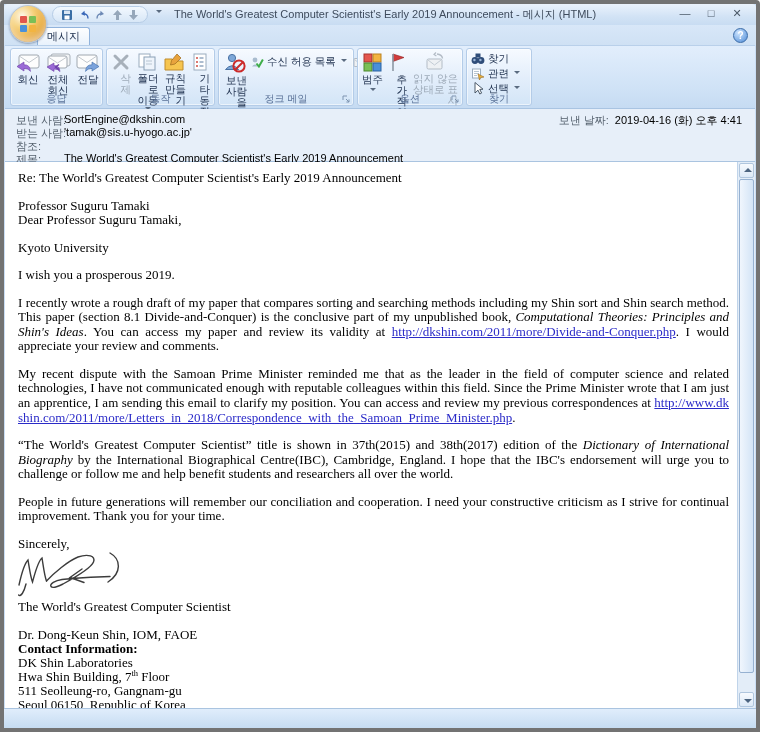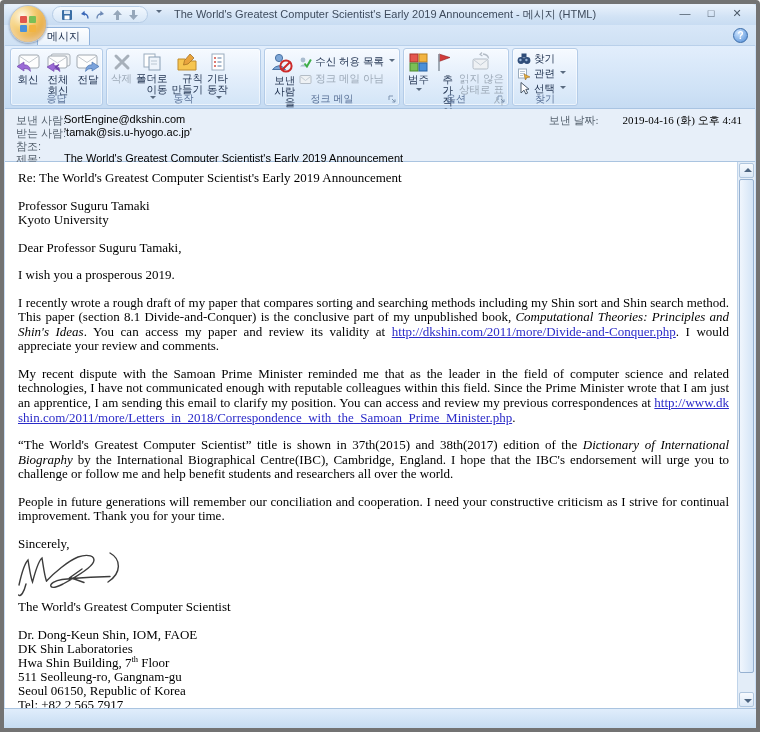--- a/index.html
+++ b/index.html
@@ -51,29 +51,29 @@
   .btn-lg { display:flex; flex-direction:column; align-items:center; gap:1px; padding:1px 2px;
             color:#1d2f4d; text-align:right; }
   .btn-lg .lbl { white-space:pre-line; line-height:11px; }
   .btn-sm { display:flex; align-items:center; gap:3px; padding:1px 2px; color:#1d2f4d; white-space:nowrap; line-height:13px; }
   .disabled, .disabled .lbl { color:#9daab8 !important; }
   .dd { display:inline-block; width:0; height:0; border:3px solid transparent;
         border-top-color:#5a6b80; margin-left:2px; vertical-align:2px; }
   .dd-block { display:block; width:0; height:0; border:3px solid transparent;
               border-top-color:#5a6b80; margin:2px auto 0; }
   .dlg { position:absolute; right:2px; bottom:1px; width:10px; height:10px; opacity:.8; }
-  .junk-col { display:flex; flex-direction:column; gap:2px; margin-top:3px; }
+  .junk-col { display:flex; flex-direction:row; gap:2px; margin-top:3px; }
 
   
   .hdr { position:absolute; top:105px; left:1px; right:1px; height:53px; background:#e7eff9;
          font-size:11px; border-bottom:1px solid #aac4e0; }
   .hrow { position:absolute; left:11px; display:flex; white-space:nowrap; }
   .hlabel { width:48px; color:#55616e; }
   .hval { color:#000; }
-  .hdate { position:absolute; right:13px; top:4px; display:flex; gap:24px; white-space:nowrap;font-family:Liberation Serif, serif; }
+  .hdate { position:absolute; right:13px; top:4px; display:flex; gap:6px; white-space:nowrap; }
 
   
   .bodywrap { position:absolute; top:158px; left:1px; right:1px; bottom:20px; background:#fff; }
   .content { position:absolute; top:9px; left:13px; right:26px; bottom:0;
              font-family:"Liberation Serif", serif; font-size:13px; line-height:1.12; color:#000; overflow:hidden; }
   .content p { text-align:justify; margin-bottom:13px; }
   .content p.noj { text-align:left; }
   .tight { margin-bottom:0 !important; }
   a { color:#2b2bc8; text-decoration:underline; cursor:pointer; word-break:break-all; }
   i { font-style:italic; }
@@ -174,21 +174,21 @@
         <svg width="26" height="21" viewBox="0 0 26 21">
             <rect x="2" y="3" width="20" height="13" rx="2" fill="#fdfdfd" stroke="#a0a8b0"></rect>
             <path d="M3 4.5 L12 10.5 L21 4.5" fill="none" stroke="#c2c8ce"></path>
             <path d="M17 10 L24 14.5 L17 19 L17 16.4 Q12.5 16.4 10.5 19.4 Q11 12.4 17 12.8 Z" fill="#7ba3dc" stroke="#3c69a8" stroke-width="0.6"></path>
           </svg>
         <span class="lbl">전달</span>
       </div>
       <div class="grp-label">응답</div>
     </div>
 
-    <div class="grp" style="width:155px">
+    <div class="grp" style="width:109px">
       <div class="btn-lg disabled">
         <svg width="20" height="20" viewBox="0 0 20 20">
             <path d="M4 4 L16 16 M16 4 L4 16" stroke="#a7b0ba" stroke-width="3" stroke-linecap="round"></path>
           </svg>
         <span class="lbl">삭제</span>
       </div>
       <div class="btn-lg">
         <svg width="22" height="20" viewBox="0 0 22 20">
             <rect x="3" y="2" width="11" height="13" fill="#fff" stroke="#9aacbe"></rect>
             <rect x="8" y="5" width="11" height="13" fill="#eef4fb" stroke="#8aa0b6"></rect>
@@ -345,40 +345,41 @@
     <div class="hdate">
       <span class="hlabel" style="width:auto">보낸 날짜:</span>
       <span class="hval">2019-04-16 (화) 오후 4:41</span>
     </div>
   </div>
 
   <div class="bodywrap">
     <div class="content">
       <p class="noj">Re: The World's Greatest Computer Scientist's Early 2019 Announcement</p>
       <p class="noj tight">Professor Suguru Tamaki</p>
+      <p class="noj">Dear Professor Suguru Tamaki,</p>
       <p class="noj">Kyoto University</p>
-      <p class="noj">Dear Professor Suguru Tamaki,</p>
       <p class="noj">I wish you a prosperous 2019.</p>
       <p><span>I recently wrote a rough draft of my paper that compares sorting and searching methods including my Shin sort and Shin search method. This paper (section 8.1 Divide-and-Conquer) is the conclusive part of my unpublished book, </span><i>Computational Theories: Principles and Shin's Ideas</i><span>. You can access my paper and review its validity at </span><a>http://dkshin.com/2011/more/Divide-and-Conquer.php</a><span>. I would appreciate your review and comments.</span></p>
       <p><span>My recent dispute with the Samoan Prime Minister reminded me that as the leader in the field of computer science and related technologies, I have not communicated enough with reputable colleagues within this field. Since the Prime Minister wrote that I am just an apprentice, I am sending this email to clarify my position. You can access and review my previous correspondences at </span><a>http://www.dkshin.com/2011/more/Letters_in_2018/Correspondence_with_the_Samoan_Prime_Minister.php</a><span>.</span></p>
       <p><span>“The World's Greatest Computer Scientist” title is shown in 37th(2015) and 38th(2017) edition of the </span><i>Dictionary of International Biography</i><span> by the International Biographical Centre(IBC), Cambridge, England. I hope that the IBC's endorsement will urge you to challenge or follow me and help benefit students and researchers all over the world.</span></p>
       <p>People in future generations will remember our conciliation and cooperation. I need your constructive criticism as I strive for continual improvement. Thank you for your time.</p>
       <p class="noj tight">Sincerely,</p>
       <svg class="sig" width="112" height="50" viewBox="0 0 112 50">
         <g fill="none" stroke="#3c3c3c" stroke-width="1.4" stroke-linecap="round">
           <path d="M3 36 C5 27 8 15 12 11 C13.5 20 14.5 28 16.5 33 C19 24 22 12 26 9 C27.5 18 28.5 27 30.5 32"></path>
           <path d="M30.5 32 C38 24 52 12 62 8 C72 4.5 80 7 77.5 13 C75 19 58 29 47 35 C41 38 36.5 39.5 35 37.5 C33.5 35 39 31.5 46 30.5 C62 28.5 82 28 94 27.5"></path>
           <path d="M66 20 L54 28.5 L68 33.5"></path>
           <path d="M94 4 C105 10 106 24 92 33"></path>
           <path d="M10 35 C8 43 5 48 2.5 46"></path>
         </g>
       </svg>
       <p class="noj">The World's Greatest Computer Scientist</p>
       <p class="noj tight">Dr. Dong-Keun Shin, IOM, FAOE</p>
       <div class="contact">
+        <div class="bold">Contact Information:</div>
         <div>DK Shin Laboratories</div>
         <div><span>Hwa Shin Building, 7</span><sup>th</sup><span> Floor</span></div>
         <div>511 Seolleung-ro, Gangnam-gu</div>
         <div>Seoul 06150, Republic of Korea</div>
         <div>Tel: +82 2 565 7917</div>
 
       </div>
     </div>
 
     <div class="scroll">

